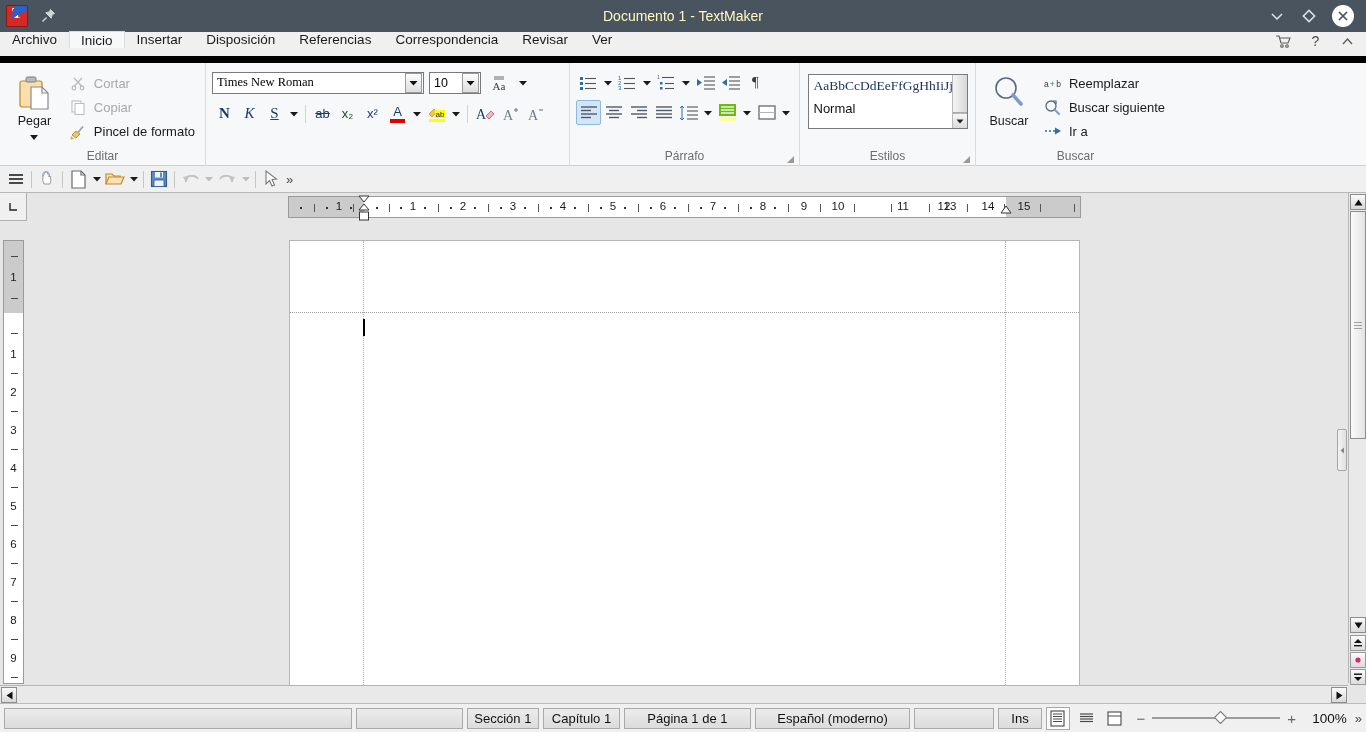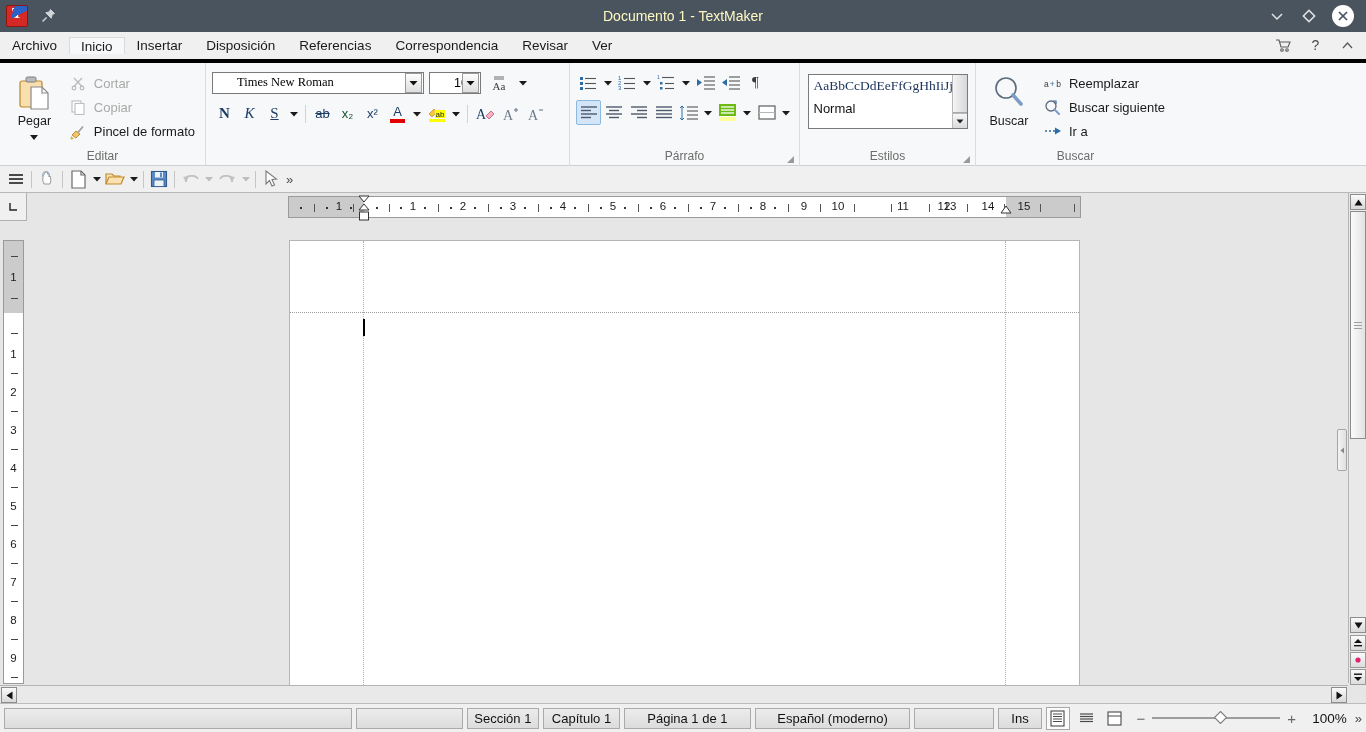--- a/index.html
+++ b/index.html
@@ -51,22 +51,22 @@
   .tb-btn { width: 18px; height: 18px; position: relative; cursor: default; }
   .tb-btn svg { display: block; }
   .tb-close {
     width: 22px; height: 22px; border-radius: 50%; background: #ffffff;
     display: flex; align-items: center; justify-content: center;
   }
 
   
   .menubar {
     position: absolute; left: 0; top: 32px; width: 1366px; height: 31px;
-    background: #f0f0f0; border-bottom: 4px solid #000000;
-    display: flex; align-items: center;
+    background: #f0f0f0; border-bottom: 7px solid #000000;
+    display: flex; align-items: flex-start;
   }
   .menu-item {
     padding: 0 11px; display: flex; align-items: center;
     font-size: 13.5px; color: #1a1a1a; cursor: default;
     border-left: 1px solid transparent; border-right: 1px solid transparent;
   }
   .menu-item.active {
     background: #f7f8f9; border-left: 1px solid #dadada; border-right: 1px solid #dadada;
     border-top: 1px solid #dadada; margin-top: -1px; padding-top: 1px;
   }
@@ -119,21 +119,21 @@
   .tbtn.sel { background: #d3e5f7; border: 1px solid #8cb9e0; }
   .caretbtn { width: 14px; height: 25px; display: flex; align-items: center; justify-content: center; cursor: default; }
   .vsep { width: 1px; height: 18px; background: #d2d2d2; margin: 0 4px; }
 
   
   .combo {
     height: 22px; border: 1px solid #7a7a7a; background: #ffffff;
     display: flex; align-items: center; font-size: 12.5px; color: #000;
   }
   .combo .combo-text { padding: 0 4px; flex: 1; overflow: hidden; white-space: nowrap;
-    font-family: "Liberation Serif", serif; margin-left: 20px; }
+    font-family: "Liberation Serif", serif; }
   .combo .combo-btn {
     width: 17px; height: 20px; margin: 0 1px 0 0; background: linear-gradient(#fdfdfd,#dedede);
     border: 1px solid #9a9a9a; display: flex; align-items: center; justify-content: center;
   }
 
   
   .stylebox {
     width: 160px; height: 55px; border: 1px solid #7a7a7a; background: #fff;
     display: flex; margin-top: 2px;
   }

